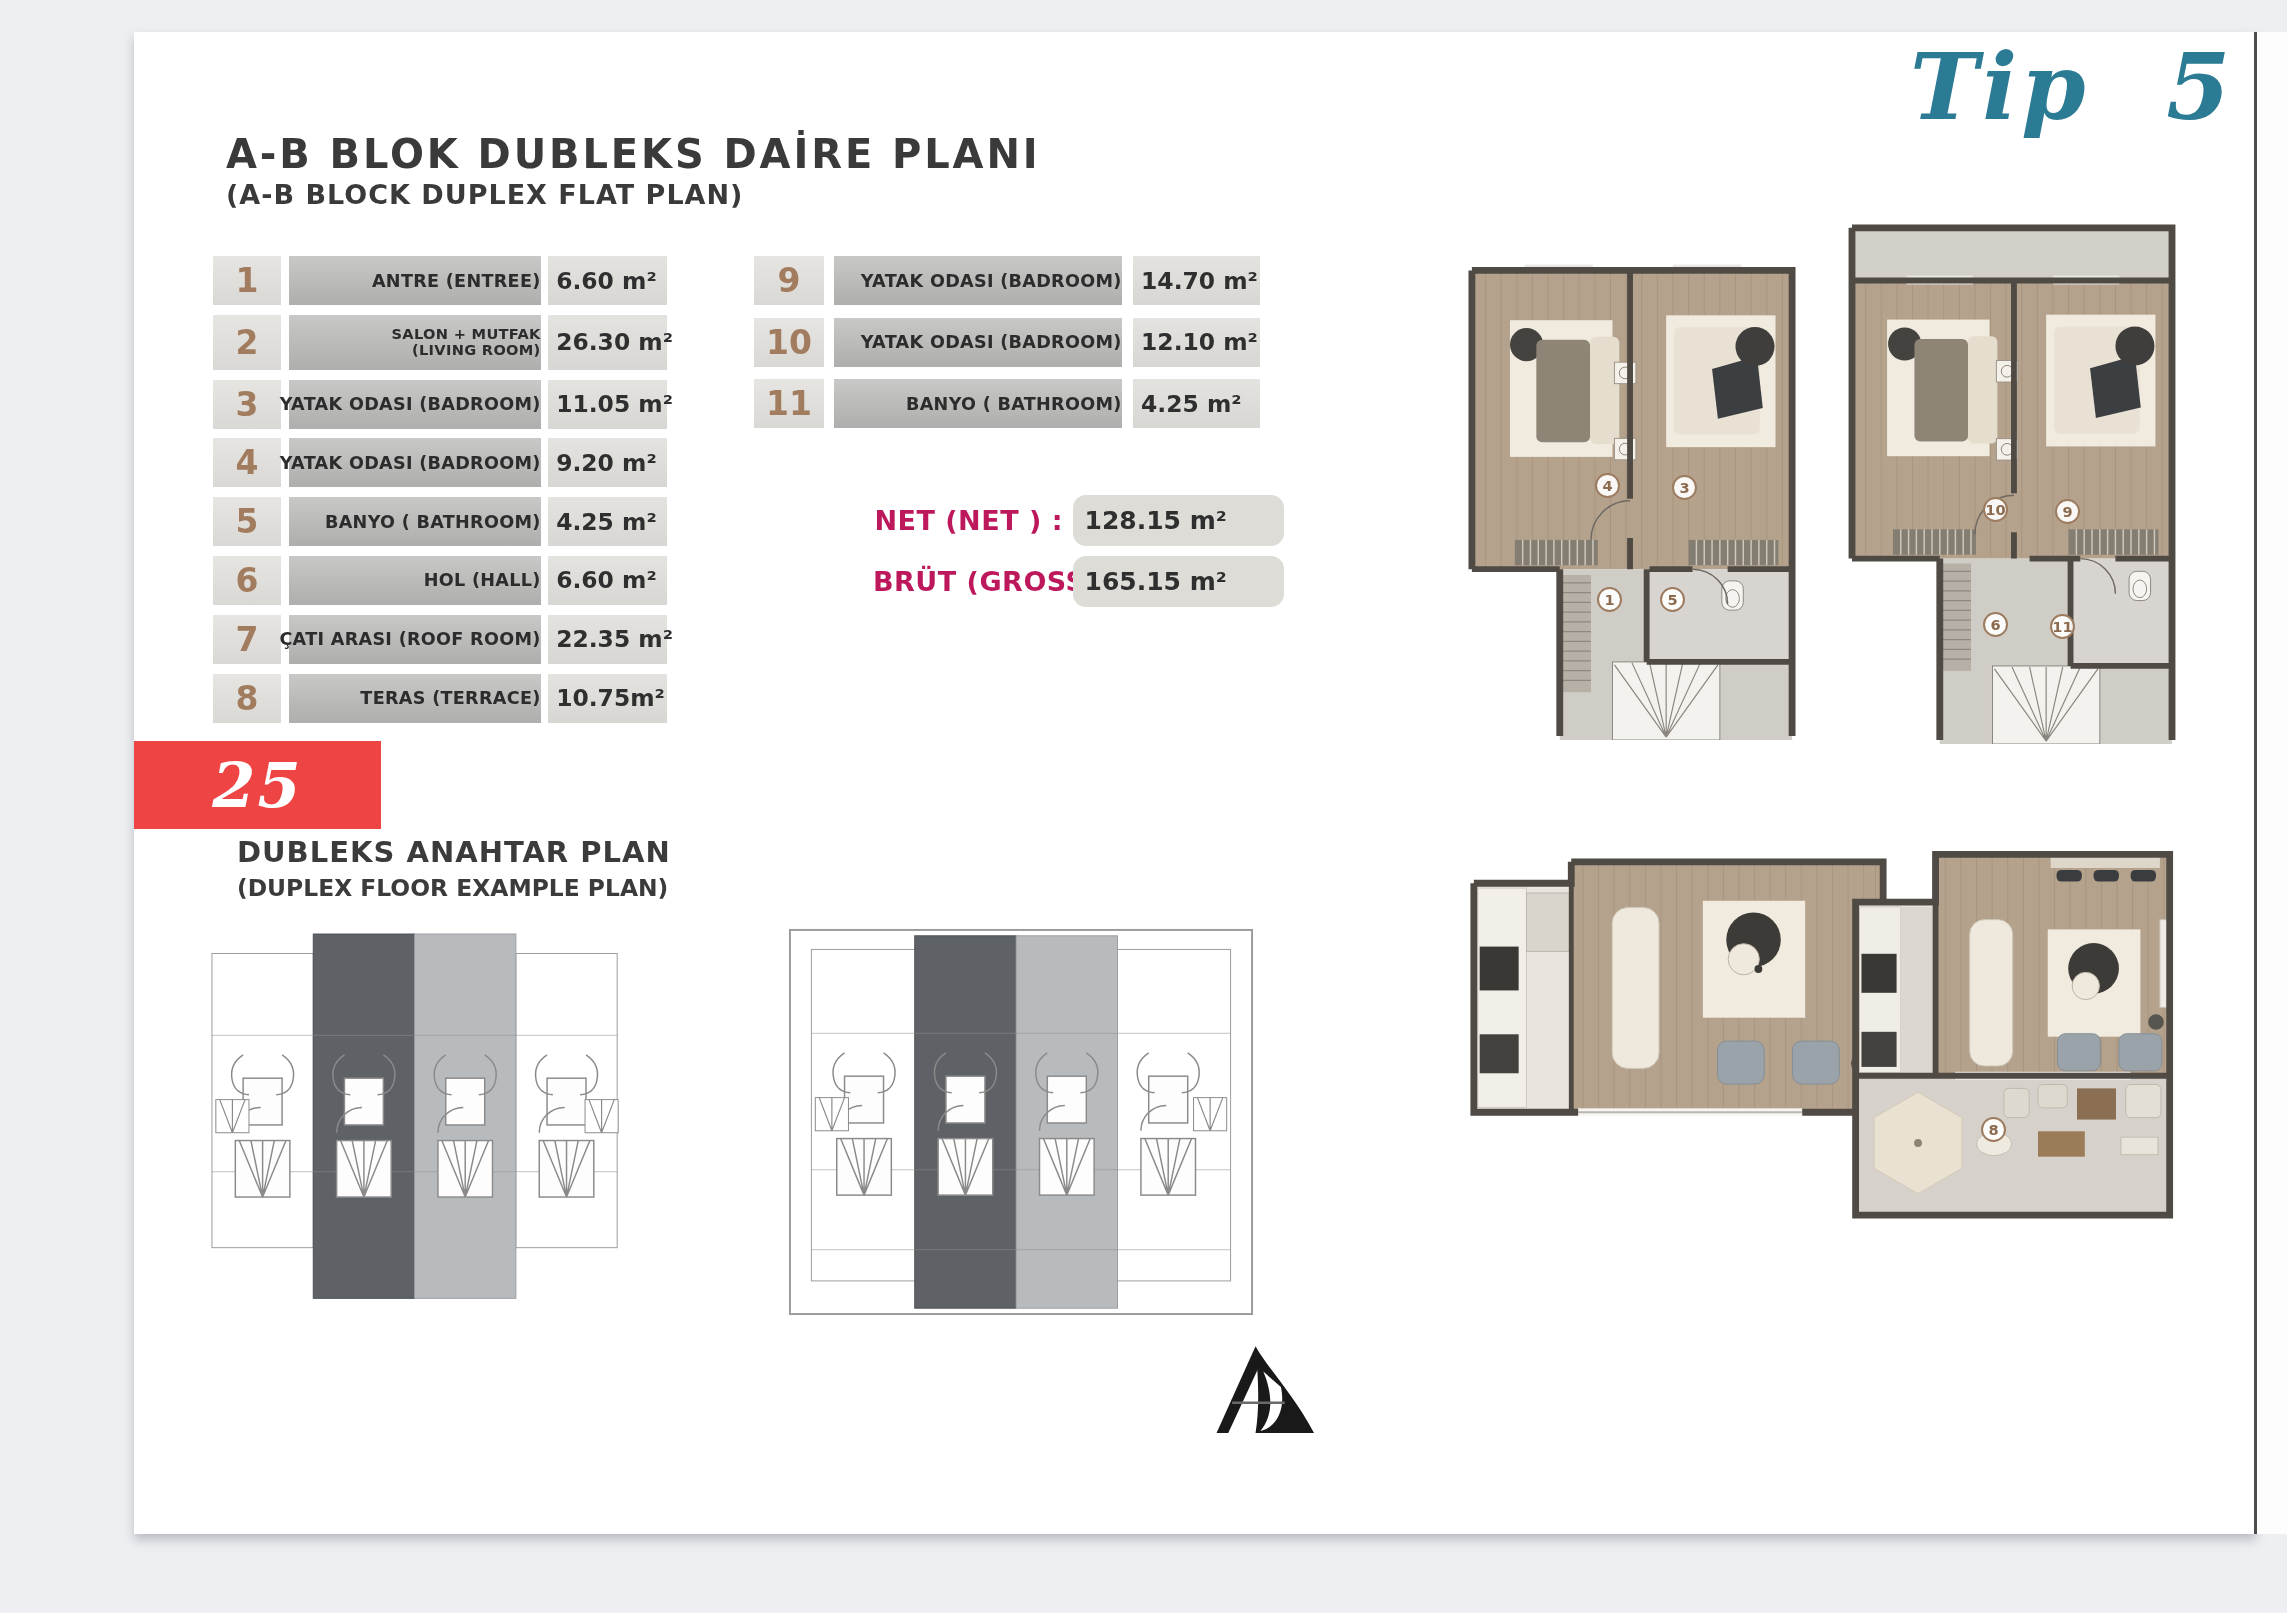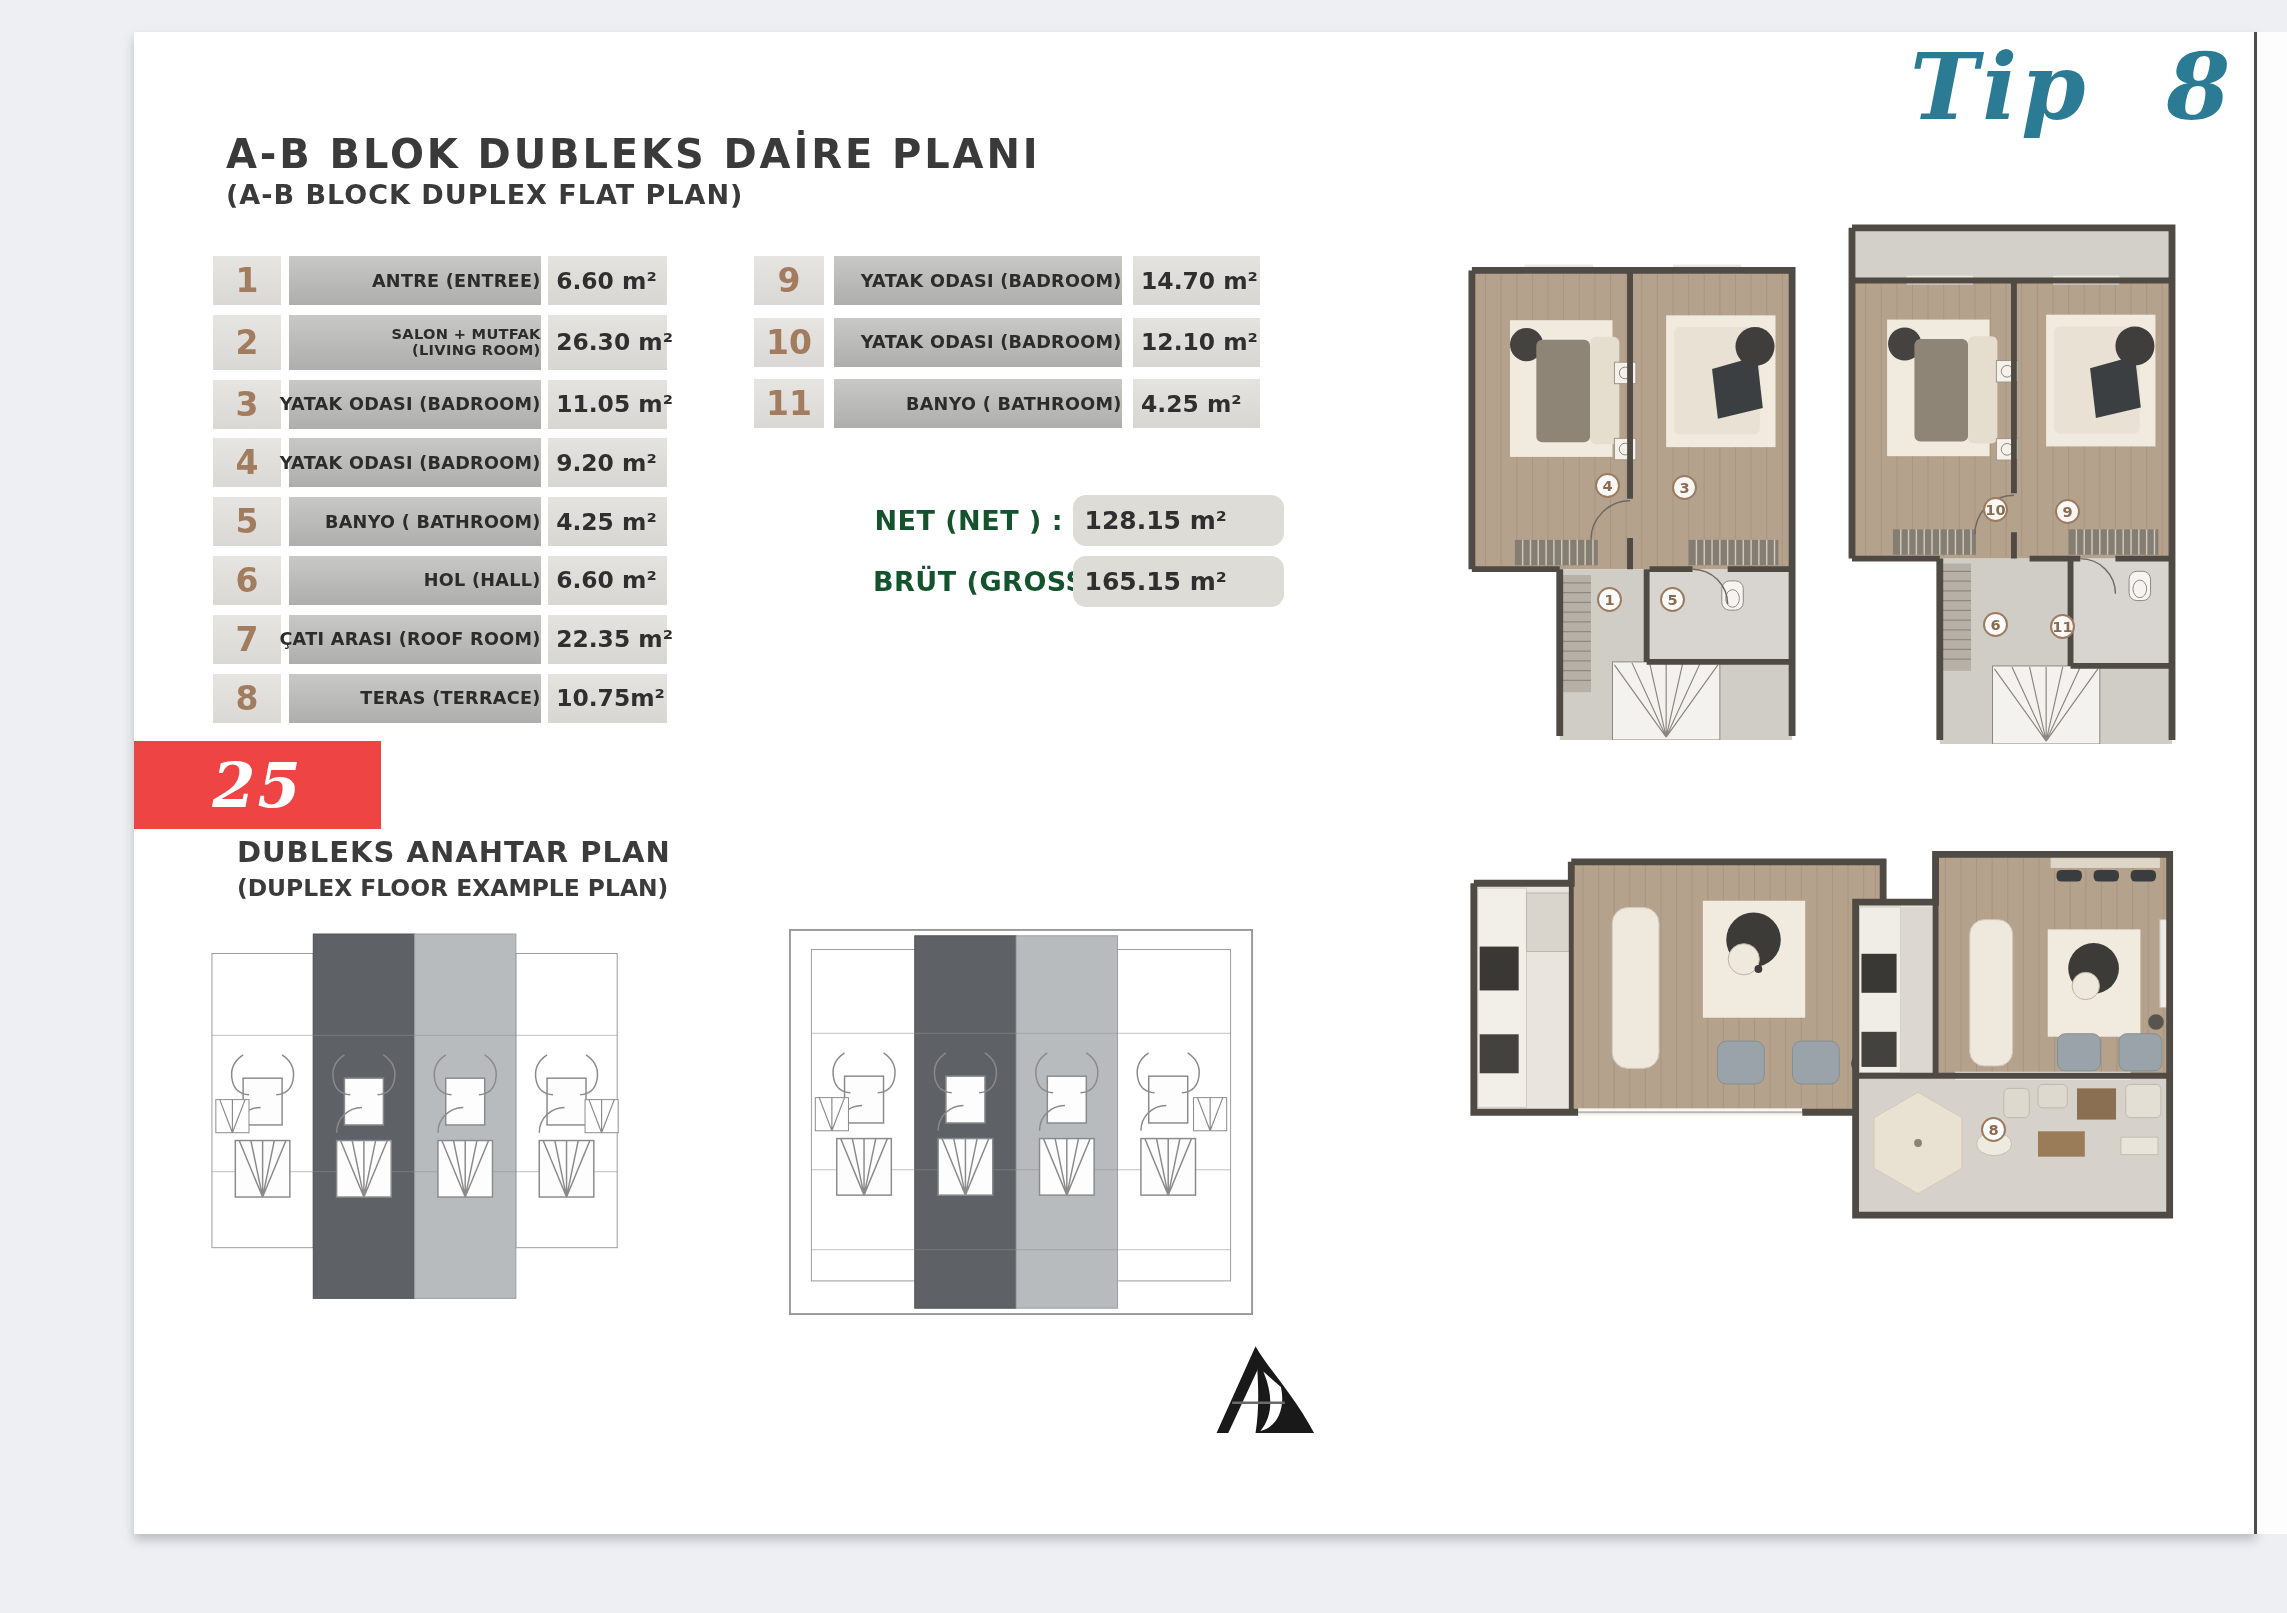--- a/index.html
+++ b/index.html
@@ -48,21 +48,21 @@
     font-size:23.4px;font-weight:700;color:#2f2f2f;white-space:nowrap;
   }
   .tcol-right .num{width:70px;margin-right:9.8px;}
   .tcol-right .lab{width:278px;margin-right:11.7px;}
   .tcol-right .area{width:119px;}
   .tcol-right .trow{height:49px;}
   .tcol-right{gap:12.7px;}
 
   .totals{left:873px;top:495px;display:flex;flex-direction:column;gap:9.8px;}
   .trowt{display:flex;align-items:center;gap:9.8px;}
-  .tlabel{width:190px;text-align:right;font-size:27px;font-weight:700;color:#14532d;letter-spacing:0.5px;white-space:nowrap;}
+  .tlabel{width:190px;text-align:right;font-size:27px;font-weight:700;color:#be185d;letter-spacing:0.5px;white-space:nowrap;}
   .tval{width:200px;height:51px;background:#dedcd7;display:flex;align-items:center;padding-left:11.7px;font-size:25px;font-weight:700;color:#2f2f2f;white-space:nowrap;border-radius:13px;}
 
   .badge{left:134px;top:741px;width:247px;height:88px;background:#ef4444;display:flex;align-items:center;justify-content:center;}
   .badge span{font-family:"DejaVu Serif","Liberation Serif",serif;font-style:italic;font-weight:700;font-size:62px;color:#ffffff;letter-spacing:2px;}
 
   .kp-title{left:237px;top:835px;font-size:29px;font-weight:700;letter-spacing:1px;color:#3b3b3b;white-space:nowrap;}
   .kp-sub{left:237px;top:874px;font-size:23.4px;font-weight:700;color:#3b3b3b;white-space:nowrap;}
 
   .plan{position:absolute;}
   .plan svg{display:block;}
@@ -77,21 +77,21 @@
 </style>
 </head>
 <body>
 
 <div class="abs page"></div>
 <div class="abs right-sliver"></div>
 <div class="abs right-line"></div>
 
 <div class="abs title">A-B BLOK DUBLEKS DAİRE PLANI</div>
 <div class="abs subtitle">(A-B BLOCK DUPLEX  FLAT PLAN)</div>
-<div class="abs tip">Tip 8</div>
+<div class="abs tip">Tip 5</div>
 
 <div class="abs tcol tcol-left">
   <div class="trow">
       <div class="cell num">1</div>
       <div class="cell lab">
         <span>ANTRE (ENTREE)</span>
       </div>
       <div class="cell area">6.60 m²</div>
     </div>
   <div class="trow tall">

